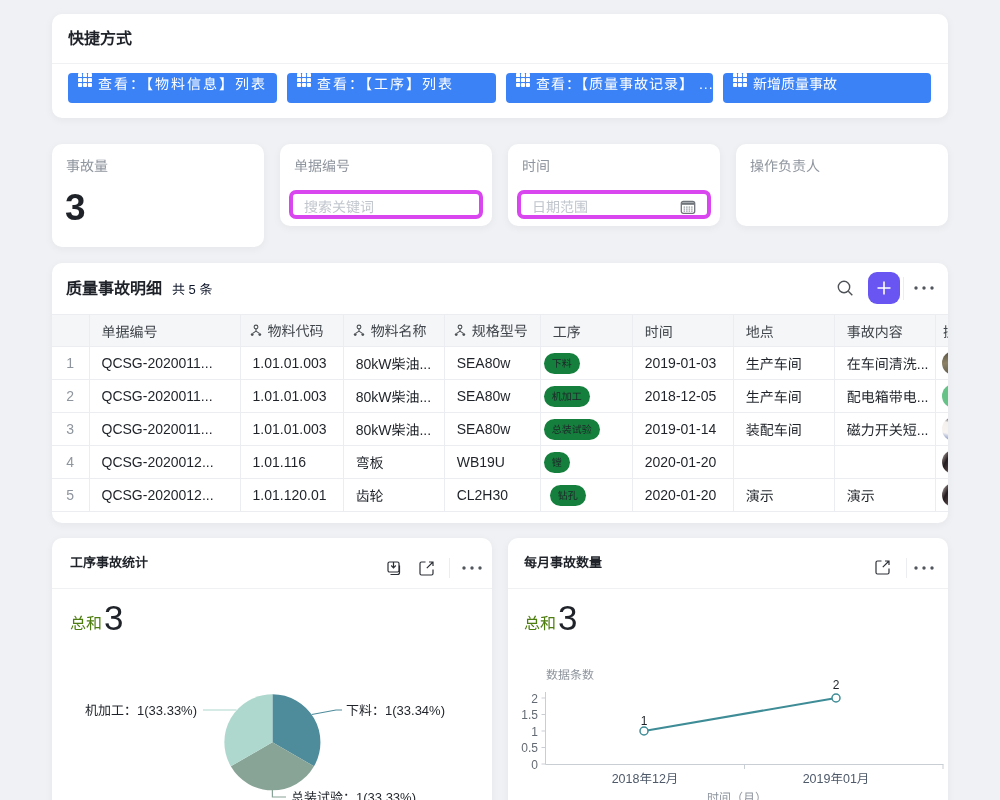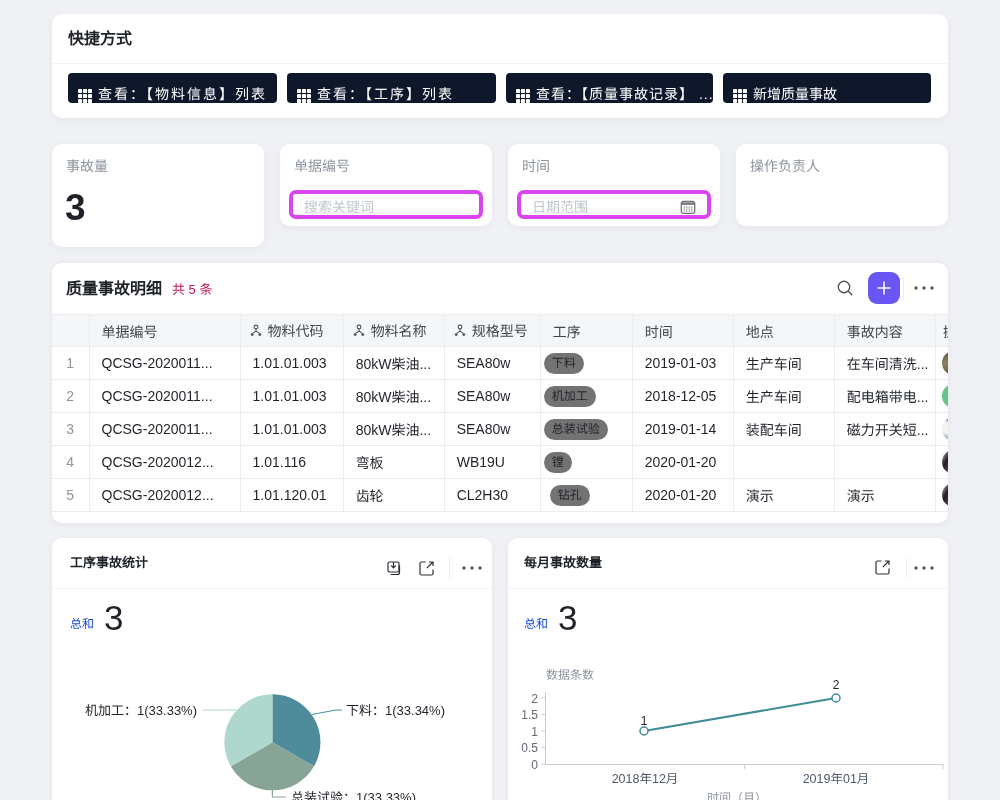--- a/index.html
+++ b/index.html
@@ -3,41 +3,41 @@
 <meta charset="utf-8">
 <style>
 *{margin:0;padding:0;box-sizing:border-box}
 html,body{width:1000px;height:800px}
 body{background:#eff1f4;font-family:"Liberation Sans",sans-serif;position:relative;overflow:hidden;color:#1f2329}
 .card{position:absolute;background:#fff;border-radius:10px;box-shadow:0 2px 8px rgba(31,35,41,.05)}
 .abs{position:absolute}
 
 .sc-title{position:absolute;left:16px;top:0;height:49px;line-height:49px;font-size:16px;font-weight:bold}
 .sc-divider{position:absolute;left:0;right:0;top:49px;height:1px;background:#f0f1f2}
-.btn{position:absolute;top:59px;height:30px;background:#0f172a;border-radius:4px;color:#fff;font-size:14px;font-weight:500;letter-spacing:2px;display:flex;align-items:flex-end;padding-left:10px;white-space:nowrap;overflow:hidden}
+.btn{position:absolute;top:59px;height:30px;background:#3b82f6;border-radius:4px;color:#fff;font-size:14px;font-weight:500;letter-spacing:2px;display:flex;align-items:flex-start;padding-left:10px;white-space:nowrap;overflow:hidden}
 .btn svg{margin-right:6px;flex:none}
 
 .flabel{position:absolute;left:14px;top:7px;font-size:14px;color:#8f959e;height:30px;line-height:30px}
 .fnum{position:absolute;left:13px;top:46px;font-size:37px;font-weight:bold;color:#1f2329;line-height:36px}
 .finput{position:absolute;left:9px;top:46px;width:194px;height:29px;border:4px solid #d946ef;border-radius:7px;font-size:14px;color:#c1c6cd;line-height:27px;padding-left:11px;background:#fff}
 
 .tbl-title{position:absolute;left:14px;top:0;height:51px;line-height:51px;font-size:16px;font-weight:bold}
-.tbl-count{position:absolute;left:120px;top:0;height:51px;line-height:53px;font-size:13px;color:#be185d}
+.tbl-count{position:absolute;left:120px;top:0;height:51px;line-height:53px;font-size:13px;color:#0f172a}
 table{border-collapse:collapse;table-layout:fixed;position:absolute;left:0;top:51px;width:1035px}
 th,td{border-right:1px solid #ebedf0;border-bottom:1px solid #ebedf0;font-weight:normal;text-align:left;padding:0 0 0 12px;font-size:14px;white-space:nowrap;overflow:hidden}
 th{height:32px;background:#f5f6f7;color:#41464c;border-top:1px solid #ebedf0}
 td{height:33px;color:#1f2329}
 td.num,th.num{text-align:center;color:#8f959e;padding:0}
-.tag{display:inline-block;background:#737373;border-radius:10.5px;height:21px;line-height:21px;padding:0 8px;font-size:12px;color:#1f2329}
+.tag{display:inline-block;background:#15803d;border-radius:10.5px;height:21px;line-height:21px;padding:0 8px;font-size:10px;color:#1f2329}
 .avatar{display:inline-block;width:24px;height:24px;border-radius:50%;vertical-align:middle}
 .thicon{display:inline-block;vertical-align:-2px;margin-right:5px}
 
 .ch-title{position:absolute;top:0;height:50px;line-height:50px;font-size:13px;font-weight:bold}
 .ch-divider{position:absolute;left:0;right:0;top:50px;height:1px;background:#f0f1f2}
-.sum-label{position:absolute;font-size:12px;color:#1d4ed8;line-height:14px}
+.sum-label{position:absolute;font-size:16px;color:#4d7c0f;line-height:14px}
 .sum-num{position:absolute;font-size:35px;font-weight:normal;line-height:34px}
 .icbar{position:absolute;top:0;height:50px;display:flex;align-items:center}
 </style>
 </head>
 <body>
 
 <div class="card" style="left:52px;top:14px;width:896px;height:104px">
   <div class="sc-title">快捷方式</div>
   <div class="sc-divider"></div>
   <div class="btn" style="left:16px;width:209px"><svg width="14" height="14" viewBox="0 0 14 14">

